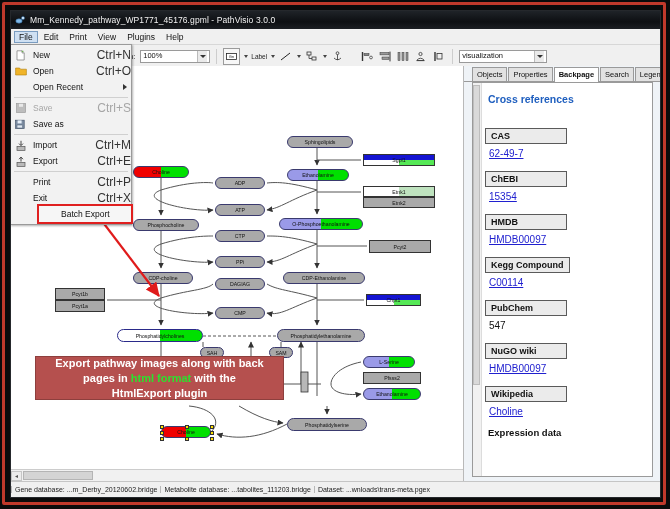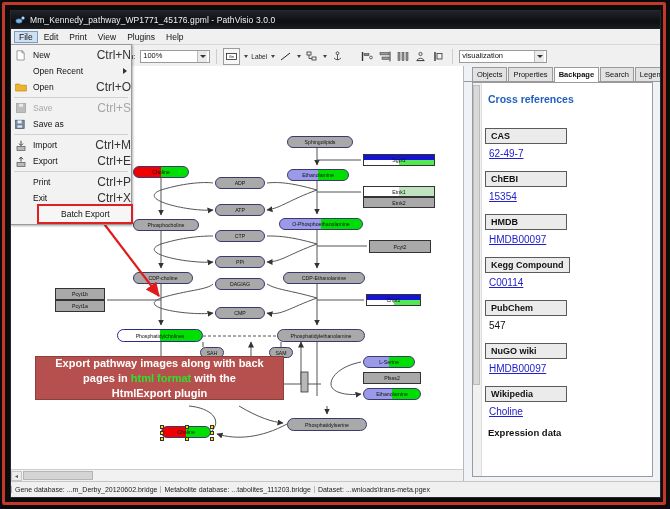--- a/index.html
+++ b/index.html
@@ -451,33 +451,33 @@
             <svg width="11" height="11" viewBox="0 0 11 11">
               <path d="M2 .8h5l2.2 2.2v7H2z" fill="#fff" stroke="#777" stroke-width=".7"></path>
               <path d="M7 .8v2.2h2.2" fill="#ddd" stroke="#777" stroke-width=".6"></path>
               <path d="M6.5 1.5l1.4-1 .8.8-1.4 1z" fill="#6ab04c"></path>
             </svg>
           </span>
           <span class="lbl">New</span>
           <span class="acc">Ctrl+N</span>
         </div>
         <div class="mrow">
+          <span class="ic">
+            <svg width="12" height="10" viewBox="0 0 12 10">
+              <path d="M.6 2h4l1 1.2h5.8v5.8H.6z" fill="#f0b429" stroke="#b07d0a" stroke-width=".6"></path>
+            </svg>
+          </span>
+          <span class="lbl">Open</span>
+          <span class="acc">Ctrl+O</span>
+        </div>
+        <div class="mrow">
           <span class="ic"></span>
           <span class="lbl">Open Recent</span>
           <span class="acc"></span>
           <i class="sub"></i>
-        </div>
-        <div class="mrow">
-          <span class="ic">
-            <svg width="12" height="10" viewBox="0 0 12 10">
-              <path d="M.6 2h4l1 1.2h5.8v5.8H.6z" fill="#f0b429" stroke="#b07d0a" stroke-width=".6"></path>
-            </svg>
-          </span>
-          <span class="lbl">Open</span>
-          <span class="acc">Ctrl+O</span>
         </div>
         <div class="msep"></div>
         <div class="mrow dis">
           <span class="ic">
             <svg width="10" height="10" viewBox="0 0 10 10">
               <rect x=".6" y=".6" width="8.8" height="8.8" fill="#bdbdbd" stroke="#9a9a9a" stroke-width=".7"></rect>
               <rect x="3" y=".8" width="4" height="3" fill="#e8e8e8"></rect>
             </svg>
           </span>
           <span class="lbl">Save</span>

